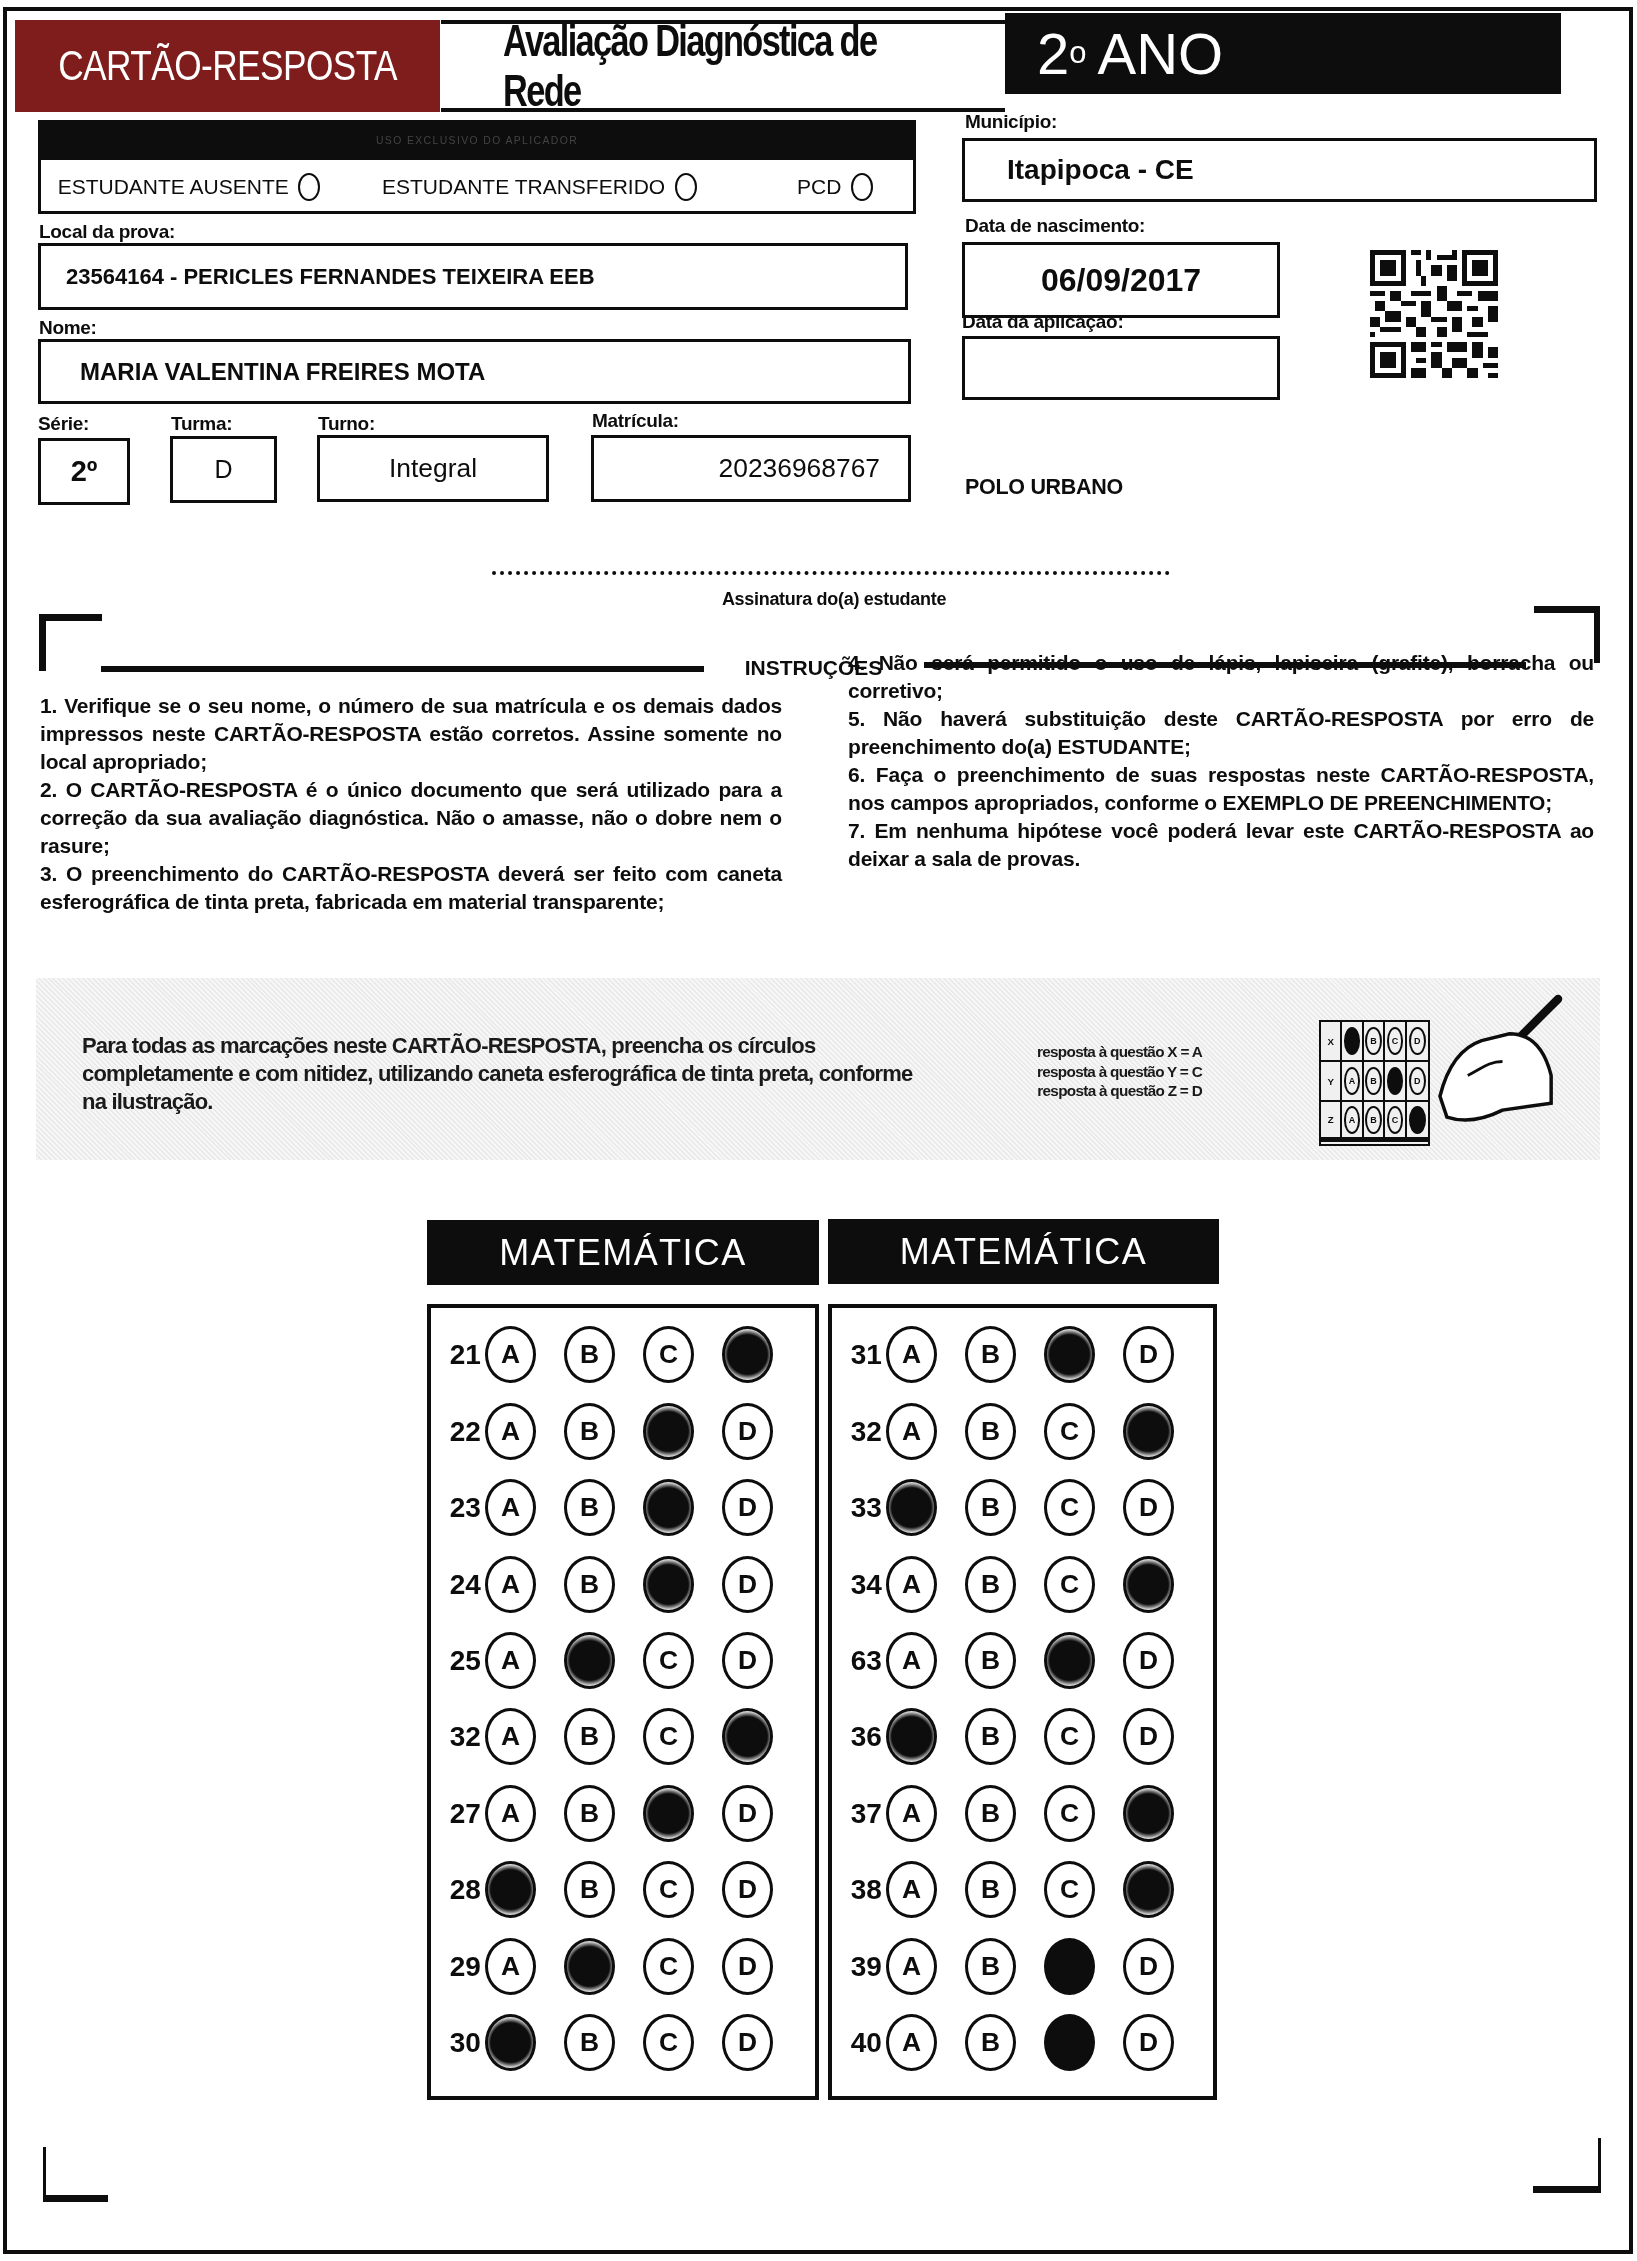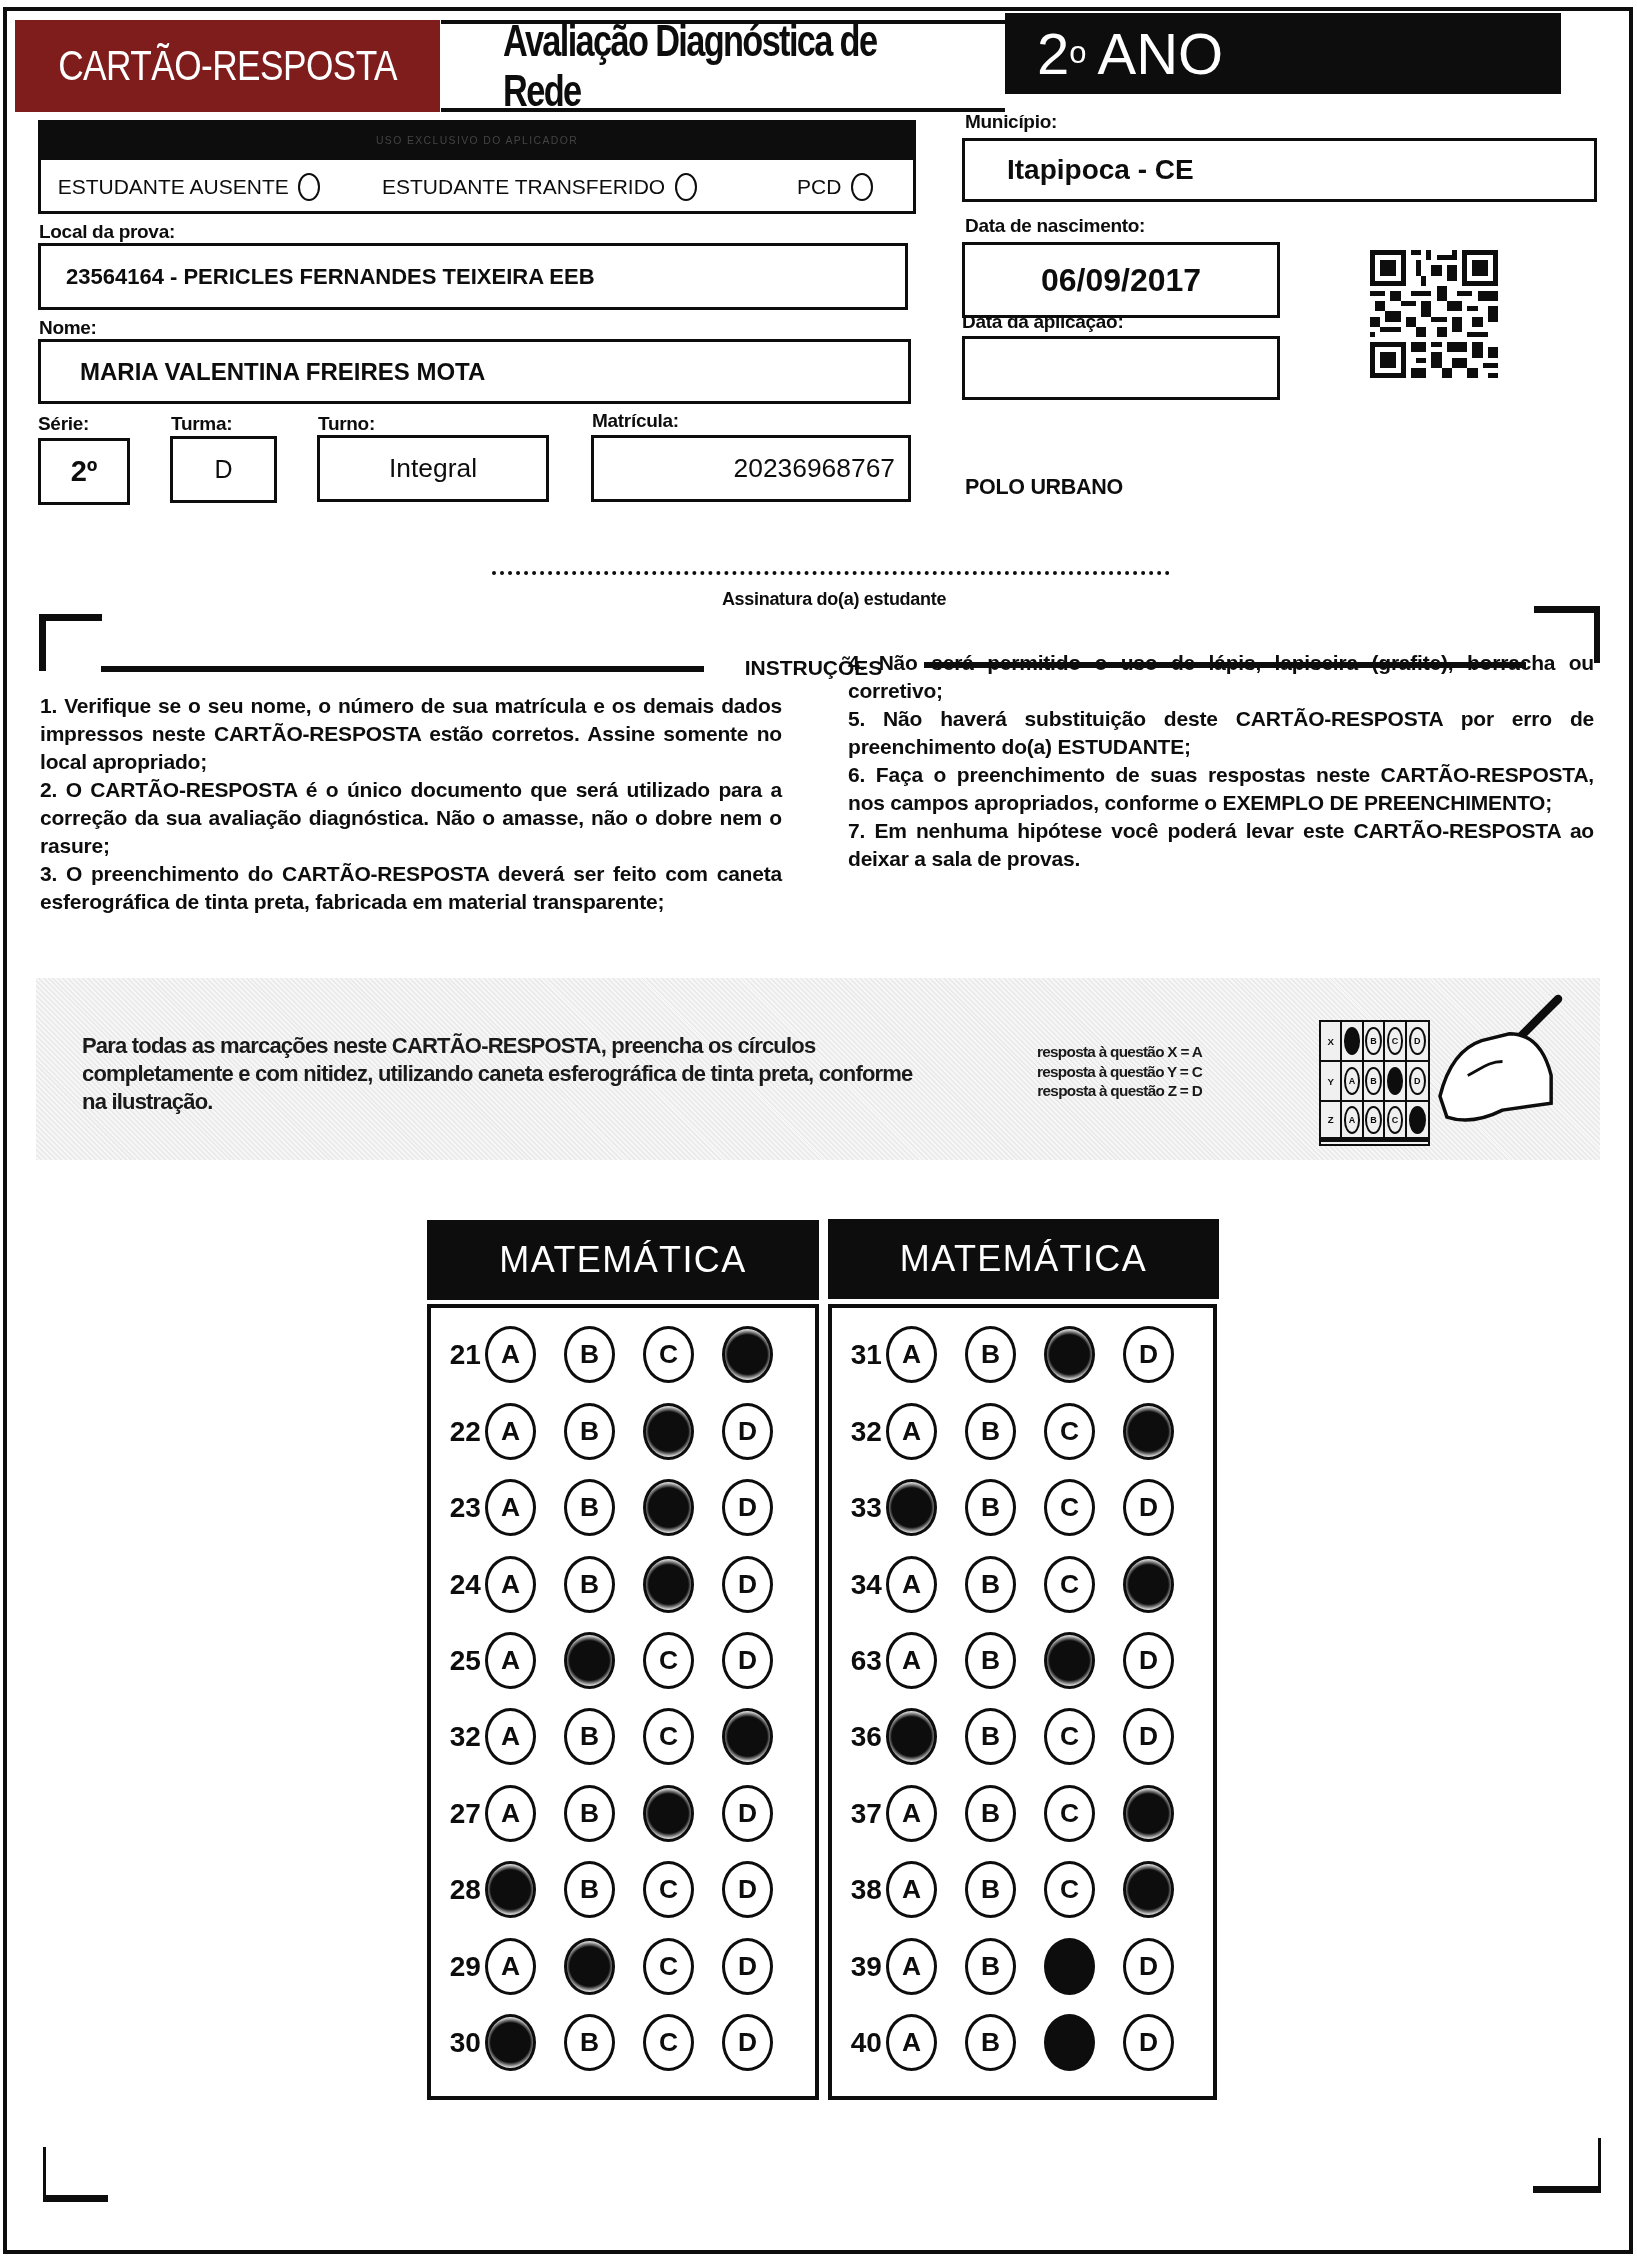--- a/index.html
+++ b/index.html
@@ -42,21 +42,21 @@
   .ex-grid { position: absolute; left: 1283px; top: 42px; width: 111px; height: 126px; border: 2.8px solid #0d0d0d; background: #f0f0f0; }
   .ex-row { display: flex; height: 40px; border-bottom: 2.8px solid #0d0d0d; }
   .ex-row:last-child { border-bottom: 5.6px solid #0d0d0d; }
   .ex-cell { width: 22px; border-right: 2.1px solid #0d0d0d; display: flex; align-items: center; justify-content: center; font-size: 9.7px; font-weight: bold; }
   .ex-cell:last-child { border-right: none; }
   .ex-bub { width: 16.7px; height: 28px; border: 2.1px solid #0d0d0d; border-radius: 50%; display: flex; align-items: center; justify-content: center; font-size: 9px; font-weight: bold; }
   .ex-bub.fill { background: #0d0d0d; }
   .pen-hand { position: absolute; left: 1390px; top: 14px; }
 
   
-  .subj-hdr { position: absolute; top: 1220px; height: 80px; background: #0d0d0d; color: #fff; font-size: 36px; display: flex; align-items: center; justify-content: center; letter-spacing: 1.4px; }
+  .subj-hdr { position: absolute; top: 1220px; height: 65px; background: #0d0d0d; color: #fff; font-size: 36px; display: flex; align-items: center; justify-content: center; letter-spacing: 1.4px; }
   .grid { position: absolute; top: 1304px; border: 4.2px solid #0d0d0d; }
   .row { position: absolute; left: 0; height: 63px; display: flex; align-items: center; }
   .qnum { width: 54px; text-align: right; padding-right: 4.2px; font-size: 28px; font-weight: bold; }
   .bub { width: 51px; height: 57px; border: 3.5px solid #0d0d0d; border-radius: 50%; display: flex; align-items: center; justify-content: center; font-size: 26.4px; font-weight: bold; margin-left: 16.7px; }
   .bub:first-of-type { margin-left: 0; }
   .bub.filled { background: radial-gradient(circle at 50% 50%, #0d0d0d 0 58%, #777 66%, #fff 76%); color: transparent; }
   .bub.solid { background: #0d0d0d; color: transparent; }
 </style>
 </head>
 <body>
@@ -112,21 +112,21 @@
 <div class="box" style="left:170px;top:436px;width:107px;height:67px;justify-content:center;font-size:25px;font-weight:normal;">
     <span>D</span>
   </div>
 
 <div class="lbl" style="left:318px;top:413px;">Turno:</div>
 <div class="box" style="left:317px;top:435px;width:232px;height:67px;justify-content:center;font-size:26.4px;font-weight:normal;">
     <span>Integral</span>
   </div>
 
 <div class="lbl" style="left:592px;top:410px;">Matrícula:</div>
-<div class="box" style="left:591px;top:435px;width:320px;height:67px;justify-content:flex-end;padding-right:13px;font-size:26.4px;font-weight:normal;">
+<div class="box" style="left:591px;top:435px;width:320px;height:67px;justify-content:flex-end;padding-right:28px;font-size:26.4px;font-weight:normal;">
     <span>20236968767</span>
   </div>
 
 <div class="lbl" style="left:965px;top:111px;">Município:</div>
 <div class="box" style="left:962px;top:138px;width:635px;height:64px;padding-left:42px;font-size:28px;">
     <span>Itapipoca - CE</span>
   </div>
 
 <div class="lbl" style="left:965px;top:215px;">Data de nascimento:</div>
 <div class="box" style="left:962px;top:242px;width:318px;height:76px;justify-content:center;font-size:32px;">

